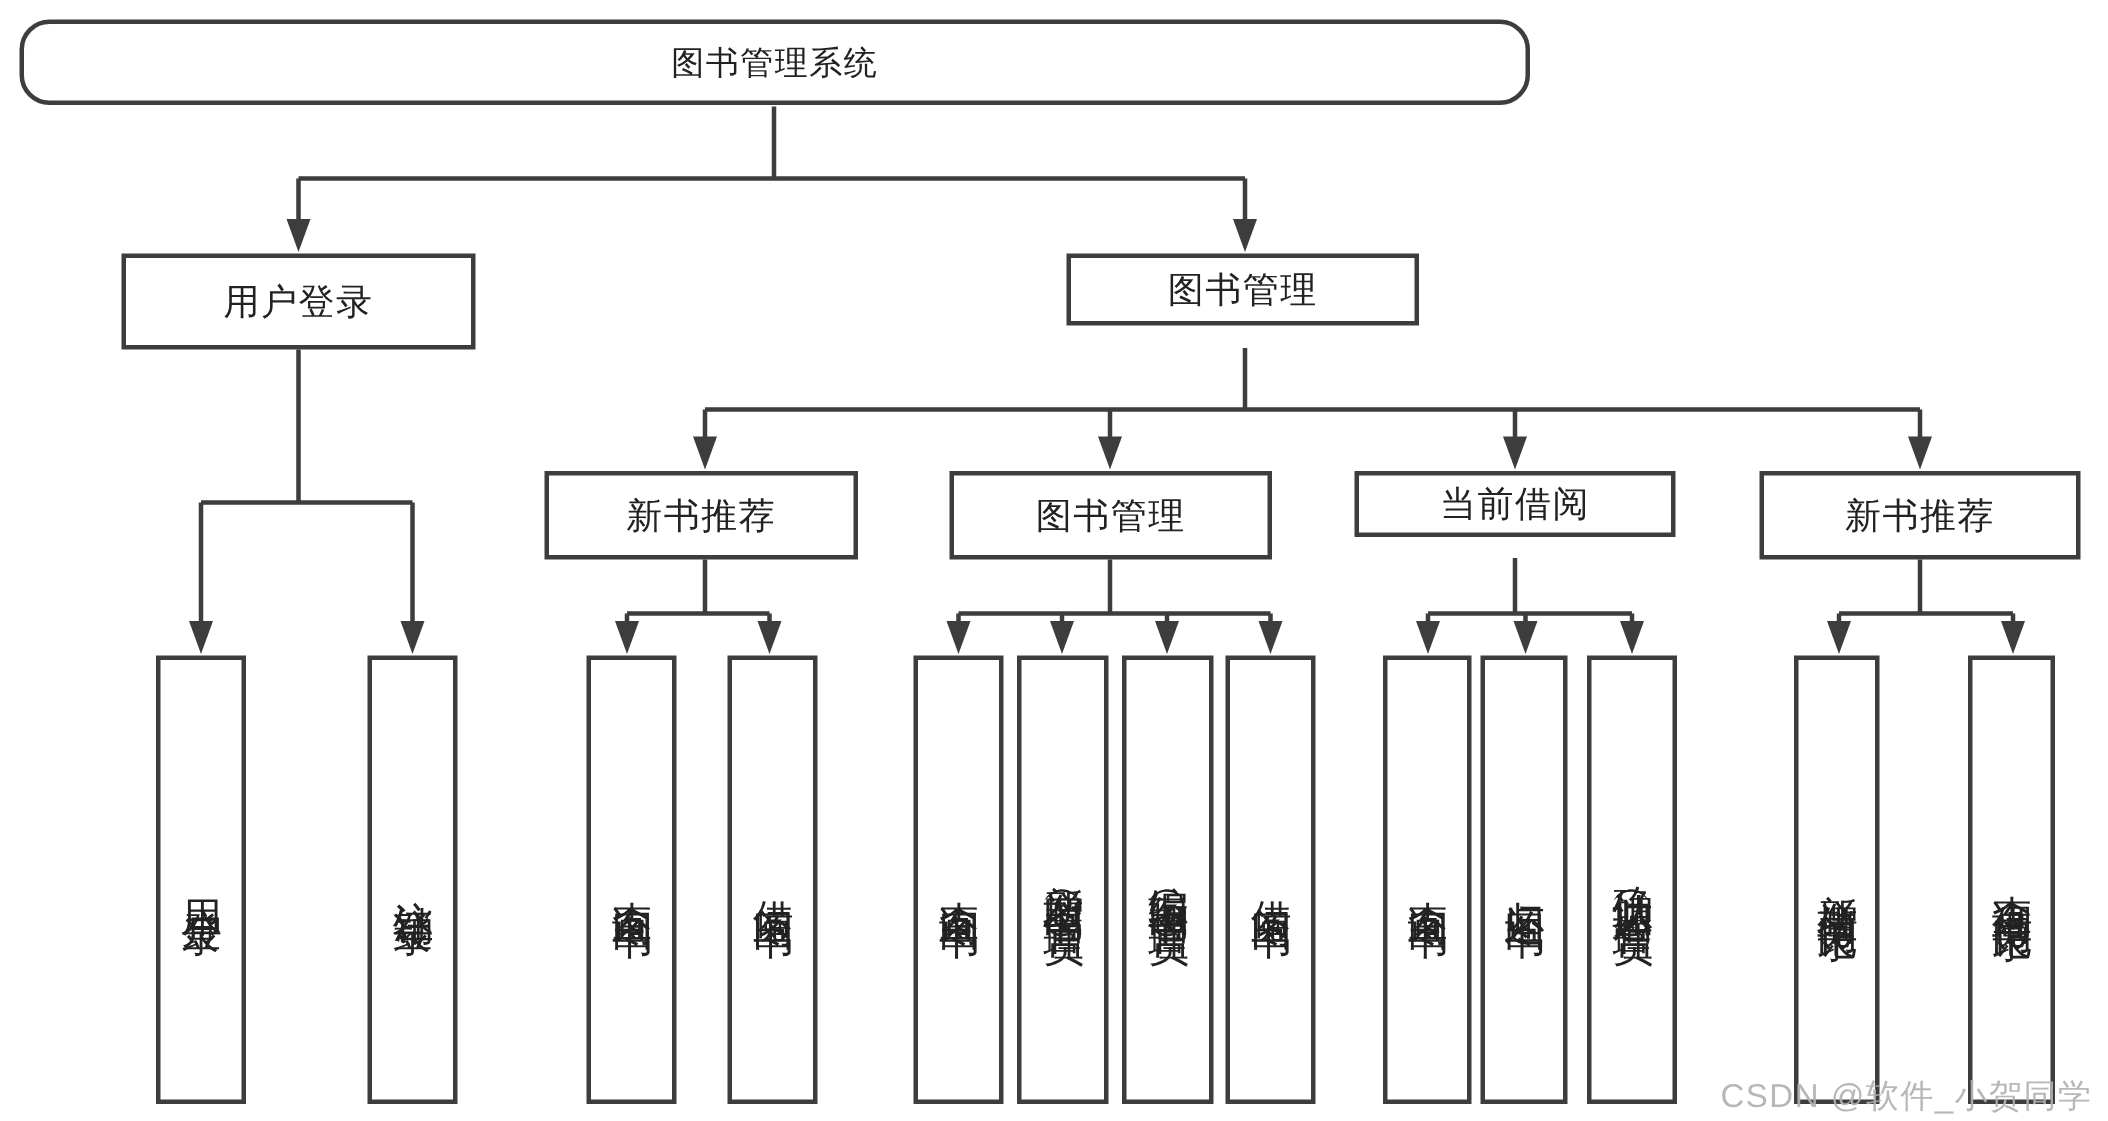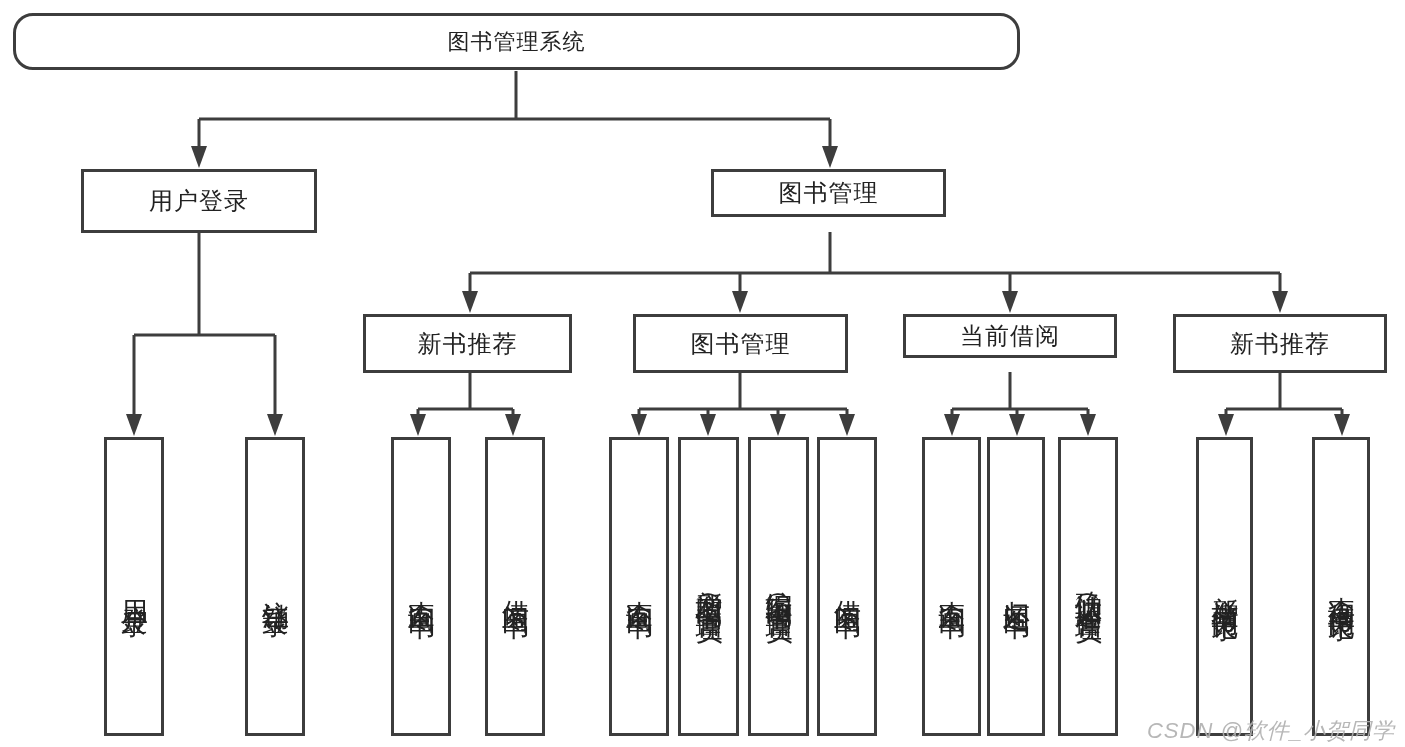--- a/index.html
+++ b/index.html
@@ -50,21 +50,20 @@
   }
   .watermark{
     position:absolute;
     right:10px;
     bottom:1px;
     font-size:22px;
     color:var(--watermark);
     opacity:.92;
     white-space:nowrap;
     letter-spacing:1px;
-    font-style:italic;
   }
 </style>
 </head>
 <body>
 
 <div class="canvas">
 
   <svg class="connectors" viewBox="0 0 1405 747" xmlns="http://www.w3.org/2000/svg">
     <g stroke="currentColor" stroke-width="3" fill="none">
 

